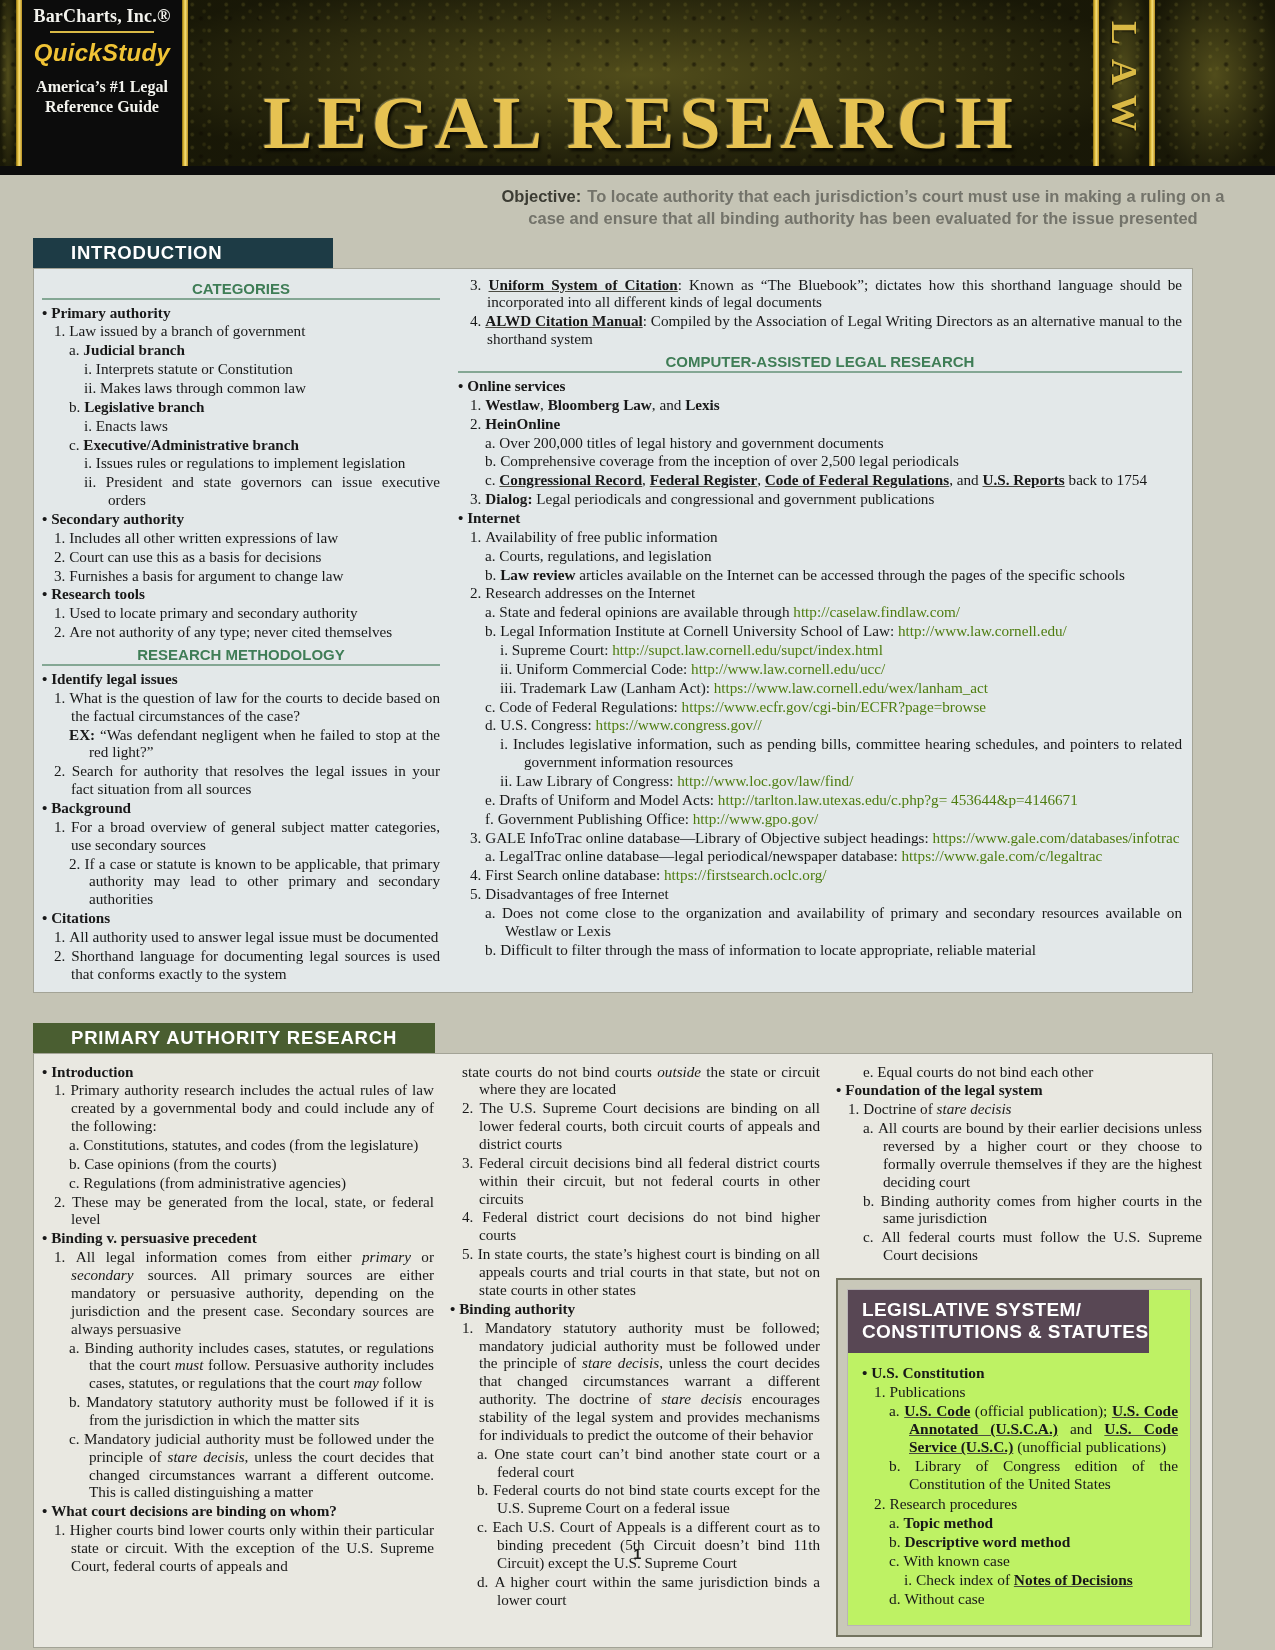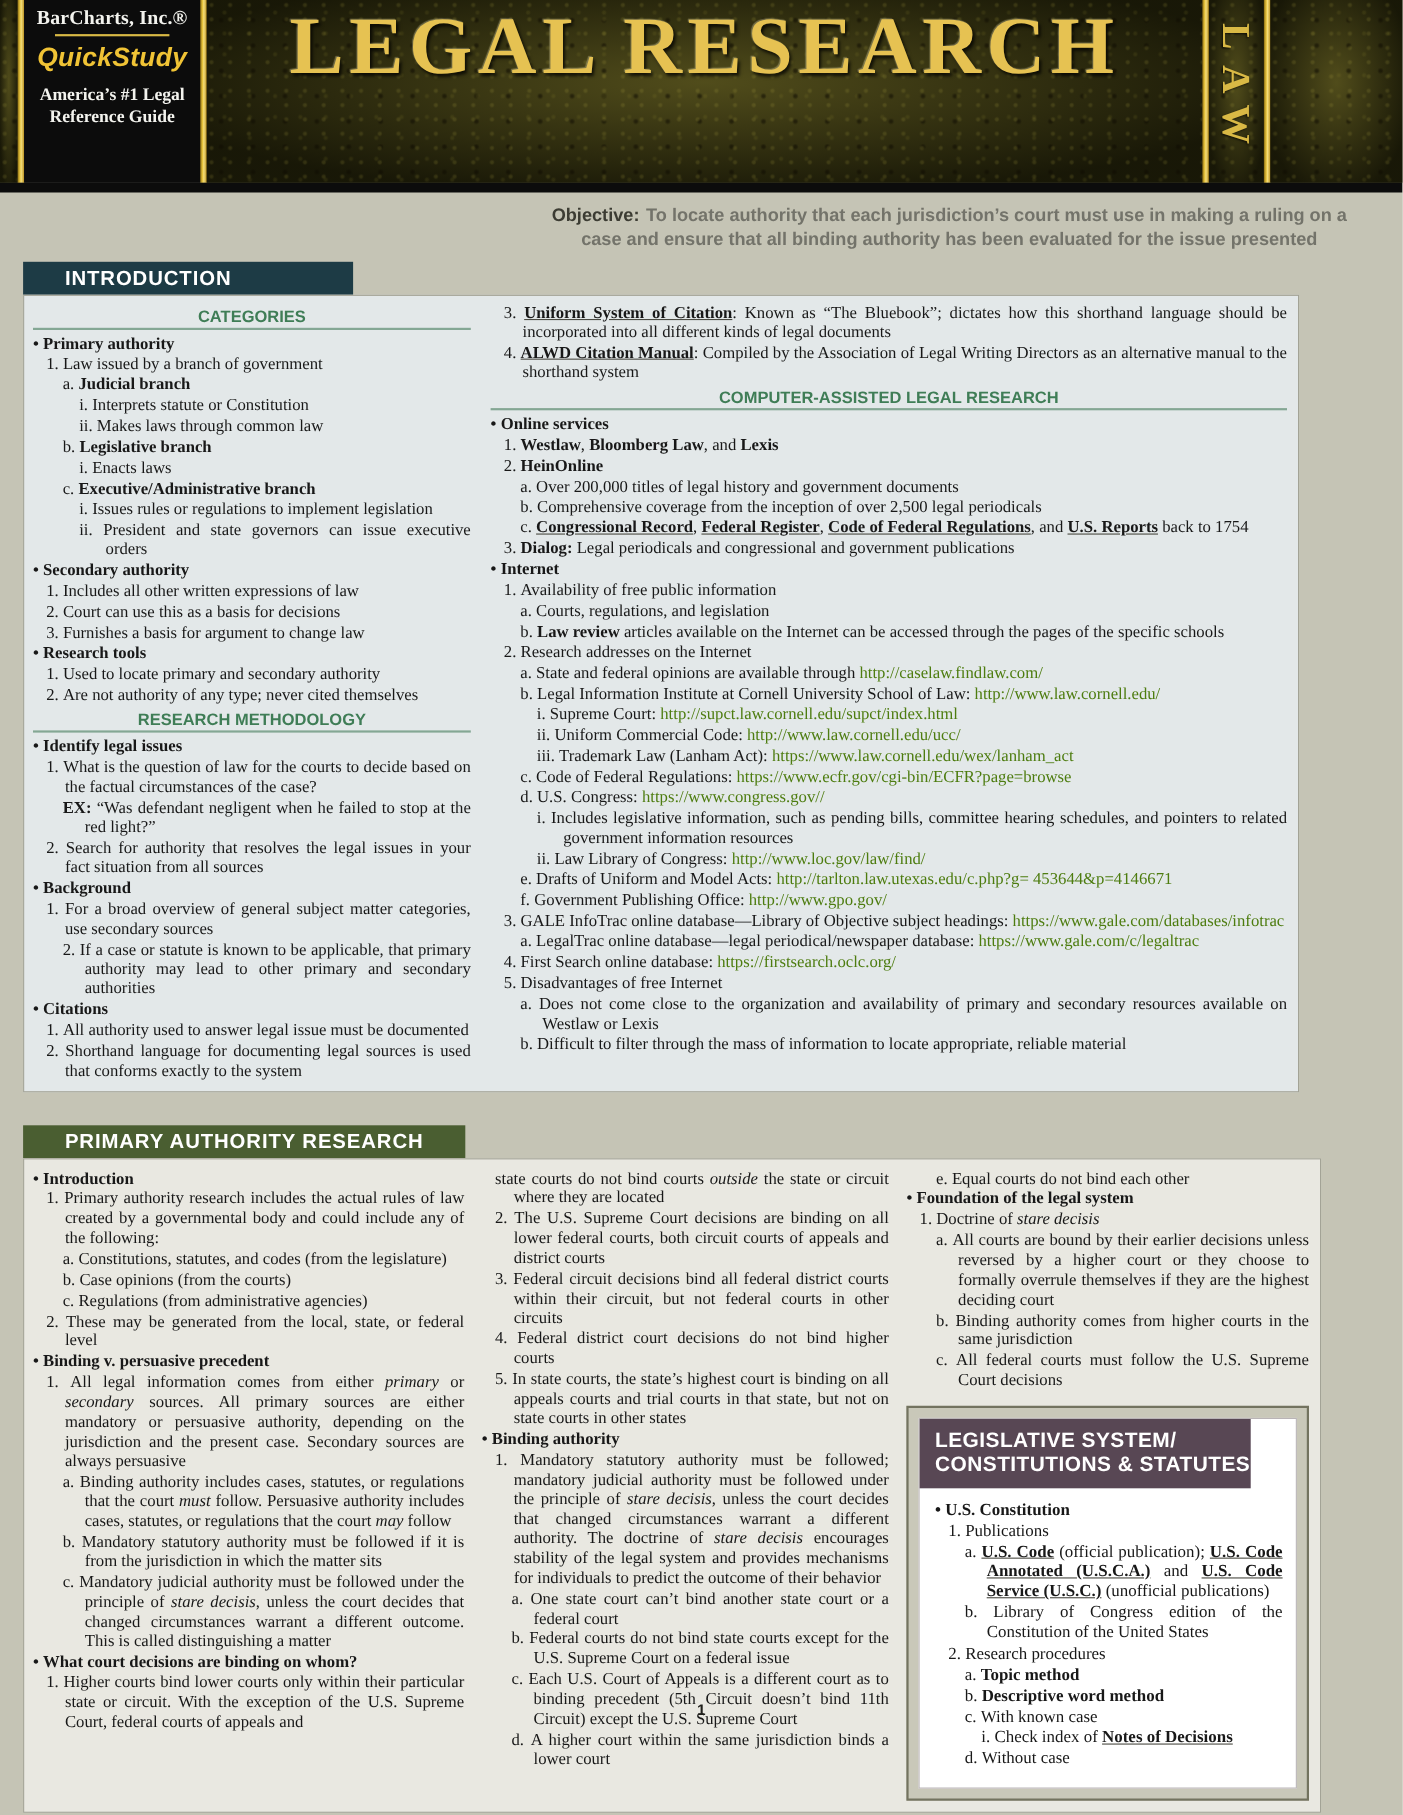--- a/index.html
+++ b/index.html
@@ -14,34 +14,34 @@
       radial-gradient(circle at 45% 80%, rgba(15,12,2,.55) 1px, transparent 3px),
       radial-gradient(ellipse at 50% 45%, rgba(150,140,55,.30), rgba(8,8,2,.62) 82%);
     background-size:17px 13px,23px 19px,29px 23px,100% 100%;}
   .edge-leather{width:16px;}
   .gold-stripe{width:6px;background:linear-gradient(90deg,#8a6d14,#e7c33c 35%,#f4dd7a 55%,#b98f1e);}
   .brand-panel{width:152px;background:#0c0c0c;display:flex;flex-direction:column;align-items:center;justify-content:flex-start;gap:6px;padding:6px 4px;}
   .brand-name{color:#f3f3ee;font-family:"Liberation Serif",serif;font-weight:bold;font-size:18px;letter-spacing:.2px;}
   .brand-rule{width:104px;height:2px;background:#d9b945;margin-top:-2px;}
   .brand-logo{color:#f0c335;font-family:"Liberation Sans",sans-serif;font-weight:bold;font-style:italic;font-size:24px;letter-spacing:.3px;}
   .brand-tagline{color:#f3f3ee;font-family:"Liberation Serif",serif;font-weight:bold;font-size:16px;text-align:center;line-height:1.25;margin-top:4px;}
-  .title-area{flex:1;display:flex;align-items:flex-start;justify-content:center;}
+  .title-area{flex:1;display:flex;align-items:flex-end;justify-content:center;}
   .guide-title{margin:0;font-family:"Liberation Serif",serif;font-weight:bold;font-size:74px;letter-spacing:5px;color:#e6c252;
     text-shadow:2px 3px 3px rgba(0,0,0,.75), -1px -1px 1px rgba(255,242,180,.35);}
   .law-band{width:50px;display:flex;align-items:center;justify-content:center;}
   .law-label{writing-mode:vertical-rl;font-family:"Liberation Serif",serif;font-size:36px;font-weight:bold;color:#d9b945;letter-spacing:14px;text-shadow:1px 1px 2px rgba(0,0,0,.7);}
   .right-edge{width:120px;}
   .masthead-base{width:100%;height:9px;background:#0c0c0c;}
 
   
   .objective{width:740px;margin:10px 42px 8px auto;text-align:center;font-family:"Liberation Sans",sans-serif;font-weight:bold;font-size:16.5px;line-height:1.35;color:#73736a;}
   .obj-label{color:#3c3c33;margin-right:6px;}
 
   
-  .section{margin-left:21px;}
+  .section{margin-left:33px;}
   .sec-header{height:30px;display:flex;align-items:center;padding-left:38px;box-sizing:border-box;
     font-family:"Liberation Sans",sans-serif;font-weight:bold;font-size:18.5px;letter-spacing:.8px;color:#ffffff;}
   .sec-header.teal{width:300px;background:#1d3b45;}
   .sec-header.olive{width:402px;background:#4a5e31;}
   .panel{box-sizing:border-box;border:1px solid #a3a396;display:flex;}
   .intro-panel{width:1160px;min-height:702px;background:#e3e8e9;padding:6px 10px 8px 8px;gap:18px;}
   .primary-panel{width:1180px;min-height:542px;background:#e9e8e1;padding:8px 10px 10px 8px;gap:16px;}
   .col-left{width:398px;flex:none;}
   .col-right{flex:1;}
   .pcol1{width:392px;flex:none;}
@@ -58,21 +58,21 @@
   .ind3{padding-left:66px;text-indent:-24px;}
   .mk{white-space:pre;}
   .mk.bu{font-weight:bold;}
   .b{font-weight:bold;}
   .i{font-style:italic;}
   .u{text-decoration:underline;text-decoration-color:#4a4a42;}
   a.lk{color:#4d7c0f;text-decoration:none;cursor:pointer;}
 
   
   .leg-box{margin-top:14px;border:2px solid #73735f;background:#c9c8b9;padding:9px;box-sizing:border-box;}
-  .leg-inner{background:#ffffff;border:1px solid #b9b4b6;}
+  .leg-inner{background:#bef264;border:1px solid #b9b4b6;}
   .leg-header{width:88%;background:#584754;color:#fff;font-family:"Liberation Sans",sans-serif;font-weight:bold;font-size:19px;line-height:1.18;letter-spacing:.4px;padding:9px 0 9px 14px;box-sizing:border-box;}
   .leg-lines{padding:10px 12px 16px 14px;}
   .leg-lines .ln{font-size:15.4px;}
 
   .page-number{position:absolute;left:0;right:0;bottom:88px;text-align:center;font-family:"Liberation Sans",sans-serif;font-weight:bold;font-size:14px;color:#20201c;}
   .gap{height:30px;}
 </style>
 </head>
 <body>
 

